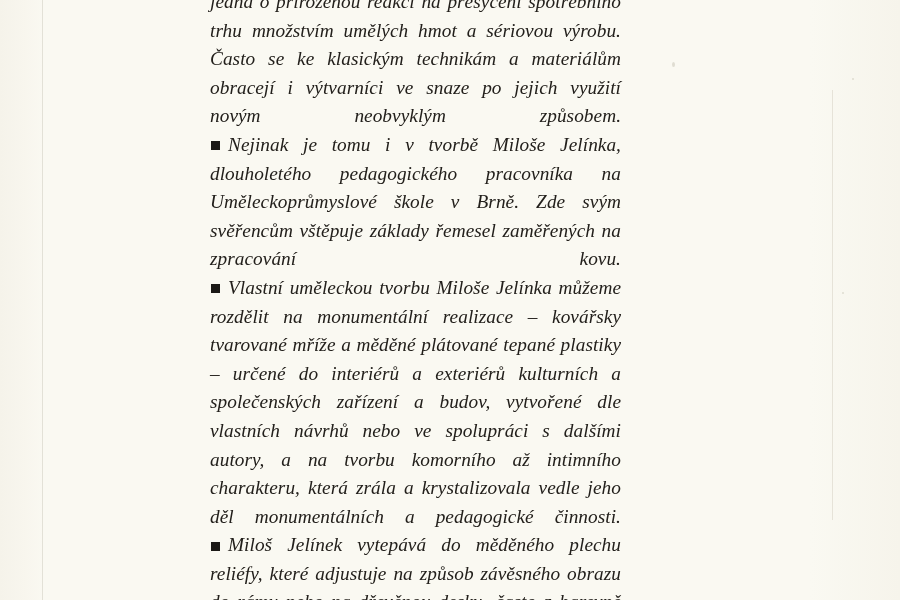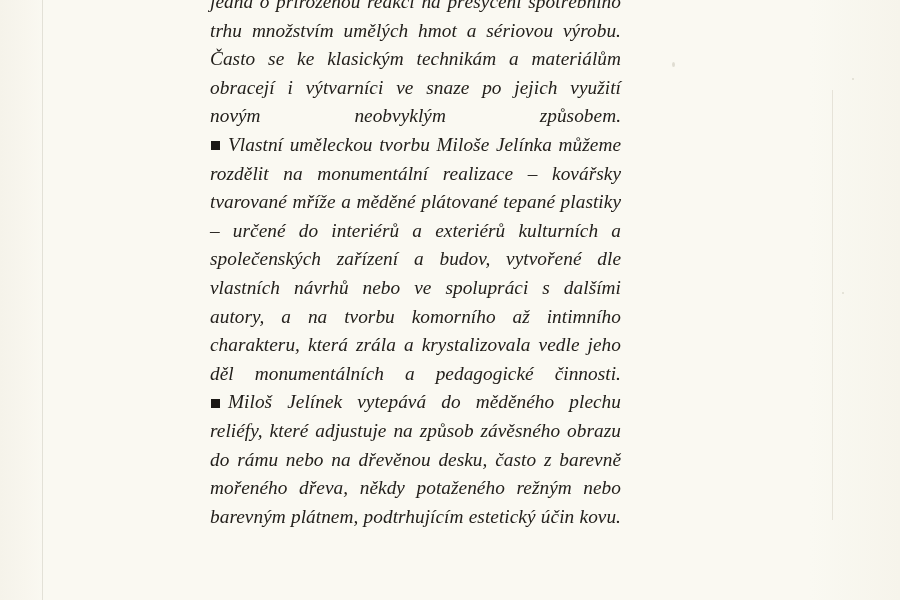--- a/index.html
+++ b/index.html
@@ -117,20 +117,23 @@
   <div id="paper-speck-a"></div>
   <div id="paper-speck-b"></div>
   <div id="paper-speck-c"></div>
 
   <div id="text-column">
 
     <p class="para continuation full-justify">
       <span>jedná o přirozenou reakci na přesycení spotřebního trhu množstvím umělých hmot a sériovou výrobu. Často se ke klasickým technikám a materiálům obracejí i výtvarníci ve snaze po jejich využití novým neobvyklým způsobem.</span>
     </p>
 
+    <p class="para full-justify">
+      <span class="bullet-marker"></span><span>Nejinak je tomu i v tvorbě Miloše Jelínka, dlouholetého pedagogického pracovníka na Uměleckoprůmyslové škole v Brně. Zde svým svěřencům vštěpuje základy řemesel zaměřených na zpracování kovu.</span>
+    </p>
 
     <p class="para full-justify">
       <span class="bullet-marker"></span><span>Vlastní uměleckou tvorbu Miloše Jelínka můžeme rozdělit na monumentální realizace – kovářsky tvarované mříže a měděné plátované tepané plastiky – určené do interiérů a exteriérů kulturních a společenských zařízení a budov, vytvořené dle vlastních návrhů nebo ve spolupráci s dalšími autory, a na tvorbu komorního až intimního charakteru, která zrála a krystalizovala vedle jeho děl monumentálních a pedagogické činnosti.</span>
     </p>
 
     <p class="para full-justify">
       <span class="bullet-marker"></span><span>Miloš Jelínek vytepává do měděného plechu reliéfy, které adjustuje na způsob závěsného obrazu do rámu nebo na dřevěnou desku, často z barevně mořeného dřeva, někdy potaženého režným nebo barevným plátnem, podtrhujícím estetický účin kovu.</span>
     </p>
 
   </div>

